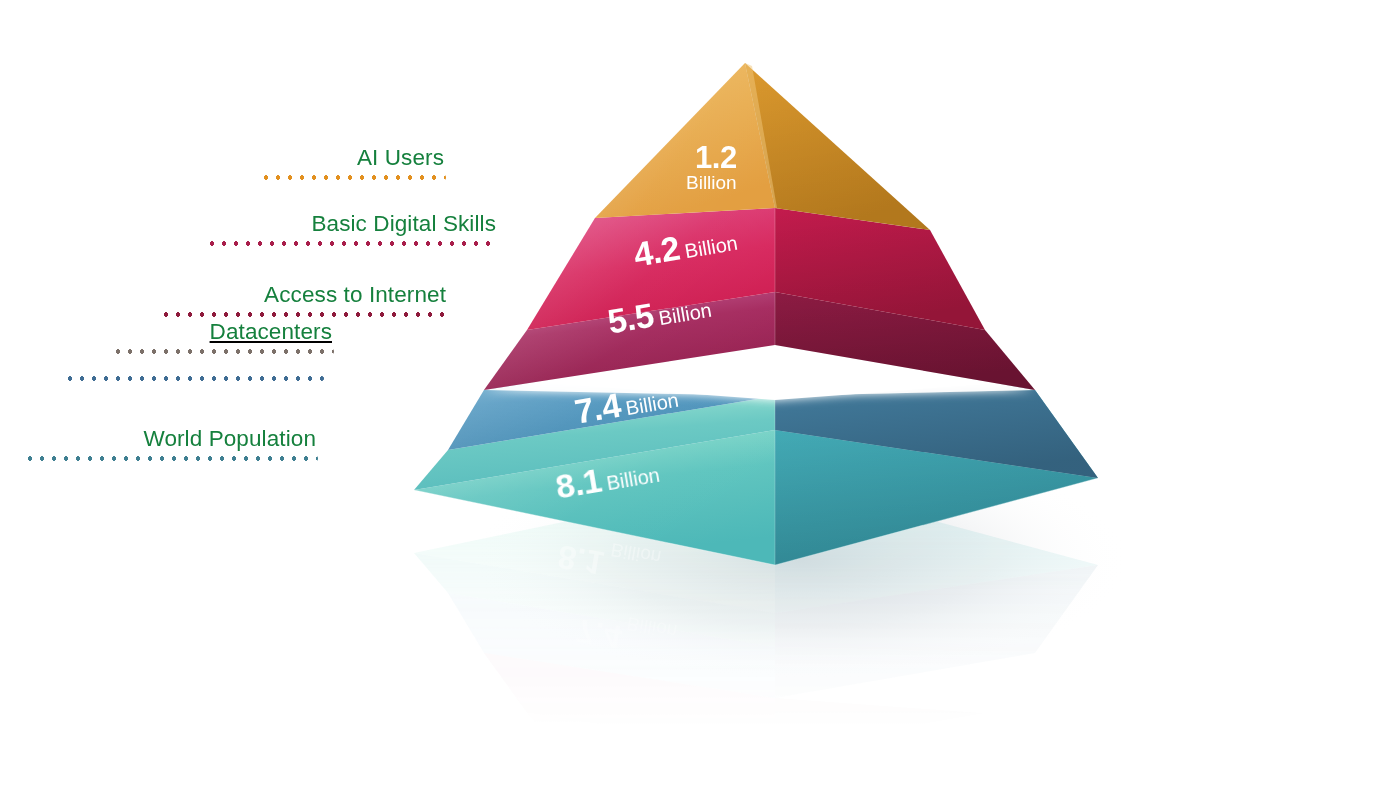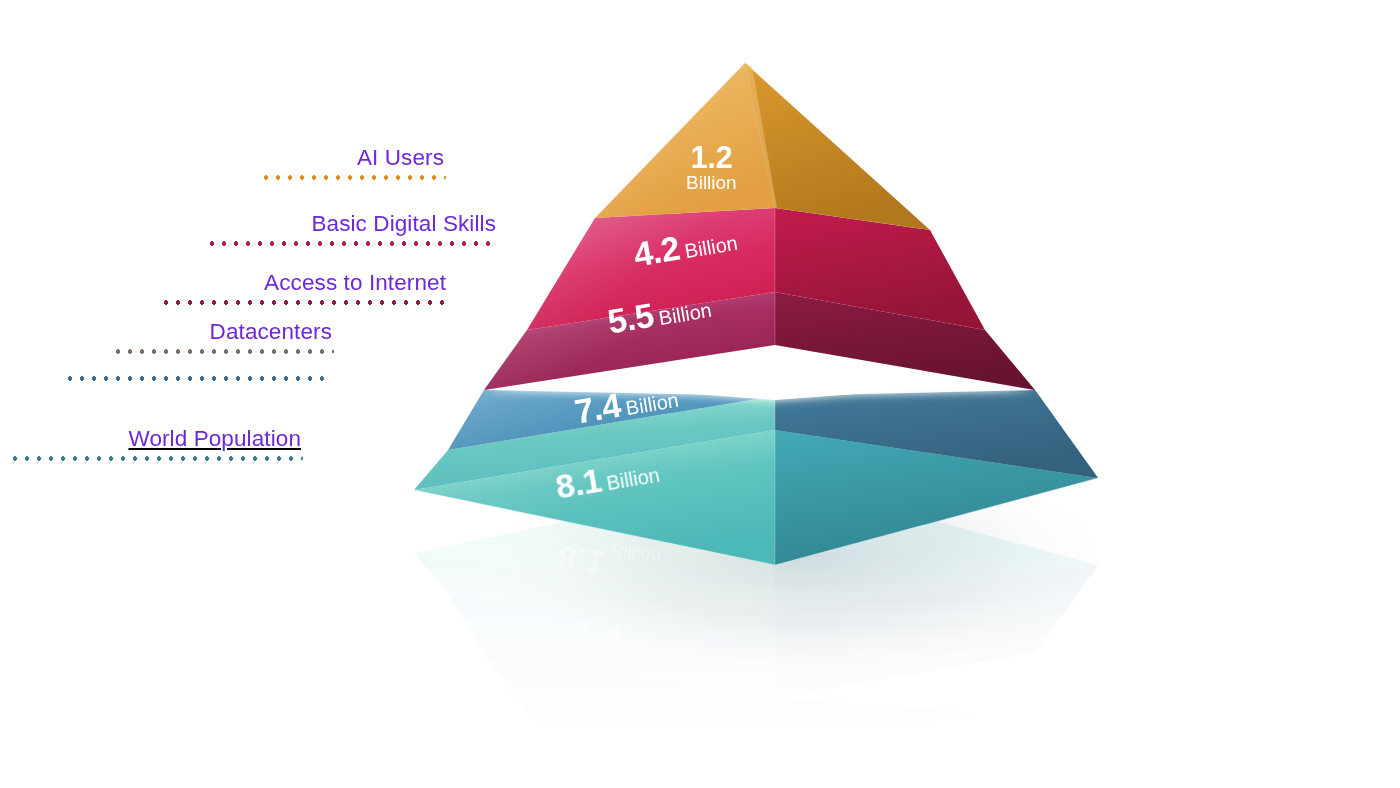--- a/index.html
+++ b/index.html
@@ -28,21 +28,21 @@
     height: 788px;
   }
   .label-group {
     position: absolute;
     text-align: right;
     white-space: nowrap;
   }
   .label-text {
     display: block;
     font-size: 22.5px;
-    color: #6d28d9;
+    color: #15803d;
     line-height: 1.15;
     letter-spacing: 0.1px;
     text-align: right;
     padding-right: 2px;
   }
   .leader {
     display: block;
     height: 5px;
     margin-top: 4px;
     border-radius: 2px;
@@ -257,21 +257,21 @@
     <g opacity="0.18">
       <line x1="775" y1="208" x2="775" y2="565" stroke="#ffffff" stroke-width="1.2"></line>
     </g>
 
     <g opacity="0.35">
       <line x1="414" y1="490" x2="775" y2="565" stroke="#ffffff" stroke-width="1"></line>
       <line x1="775" y1="565" x2="1098" y2="478" stroke="#d8f0f2" stroke-width="1"></line>
     </g>
   </svg>
 
-  <div class="tier-value stacked" style="left:686px; top:140px;">
+  <div class="tier-value stacked" style="left:686px; top:140px;text-align:right;">
     <span class="num">1.2</span>
     <span class="unit">Billion</span>
   </div>
 
   <div class="tier-value" style="left:634px; top:236px; transform:rotate(-9.6deg);">
     <span class="num">4.2</span><span class="unit">Billion</span>
   </div>
 
   <div class="tier-value" style="left:608px; top:303px; transform:rotate(-9.6deg);">
     <span class="num">5.5</span><span class="unit">Billion</span>
@@ -288,32 +288,32 @@
   <div class="label-group" style="left:260px; top:145px; width:186px;">
     <span class="label-text">AI Users</span>
     <span class="leader" style="width: 186px; background-image: radial-gradient(circle, rgb(226, 144, 31) 0px, rgb(226, 144, 31) 2.1px, rgba(0, 0, 0, 0) 2.4px); background-size: 12px 5px; background-repeat: repeat-x; background-position: left center;"></span>
   </div>
 
   <div class="label-group" style="left:206px; top:204px; width:292px;margin-top:7px;">
     <span class="label-text">Basic Digital Skills</span>
     <span class="leader" style="width: 292px; background-image: radial-gradient(circle, rgb(168, 30, 75) 0px, rgb(168, 30, 75) 2.1px, rgba(0, 0, 0, 0) 2.4px); background-size: 12px 5px; background-repeat: repeat-x; background-position: left center;"></span>
   </div>
 
-  <div class="label-group" style="left:160px; top:270px; width:288px;">
+  <div class="label-group" style="left:160px; top:282px; width:288px;">
     <span class="label-text">Access to Internet</span>
     <span class="leader" style="width: 288px; background-image: radial-gradient(circle, rgb(142, 26, 60) 0px, rgb(142, 26, 60) 2.1px, rgba(0, 0, 0, 0) 2.4px); background-size: 12px 5px; background-repeat: repeat-x; background-position: left center;"></span>
   </div>
 
-  <div class="label-group" style="left:112px; top:319px; width:222px;">
+  <div class="label-group" style="left:112px; top:319px; width:222px;text-decoration:underline;">
     <span class="label-text">Datacenters</span>
     <span class="leader" style="width: 222px; background-image: radial-gradient(circle, rgb(124, 112, 105) 0px, rgb(124, 112, 105) 2.1px, rgba(0, 0, 0, 0) 2.4px); background-size: 12px 5px; background-repeat: repeat-x; background-position: left center;"></span>
   </div>
 
   <div class="label-group" style="left:64px; top:372px; width:260px;">
     <span class="leader" style="width: 260px; background-image: radial-gradient(circle, rgb(62, 108, 147) 0px, rgb(62, 108, 147) 2.1px, rgba(0, 0, 0, 0) 2.4px); background-size: 12px 5px; background-repeat: repeat-x; background-position: left center;"></span>
   </div>
 
-  <div class="label-group" style="left:9px; top:426px; width:294px;text-decoration:underline;">
+  <div class="label-group" style="left:24px; top:426px; width:294px;">
     <span class="label-text">World Population</span>
     <span class="leader" style="width: 294px; background-image: radial-gradient(circle, rgb(62, 127, 145) 0px, rgb(62, 127, 145) 2.1px, rgba(0, 0, 0, 0) 2.4px); background-size: 12px 5px; background-repeat: repeat-x; background-position: left center;"></span>
   </div>
 
 </div>
 
 </body></html>

